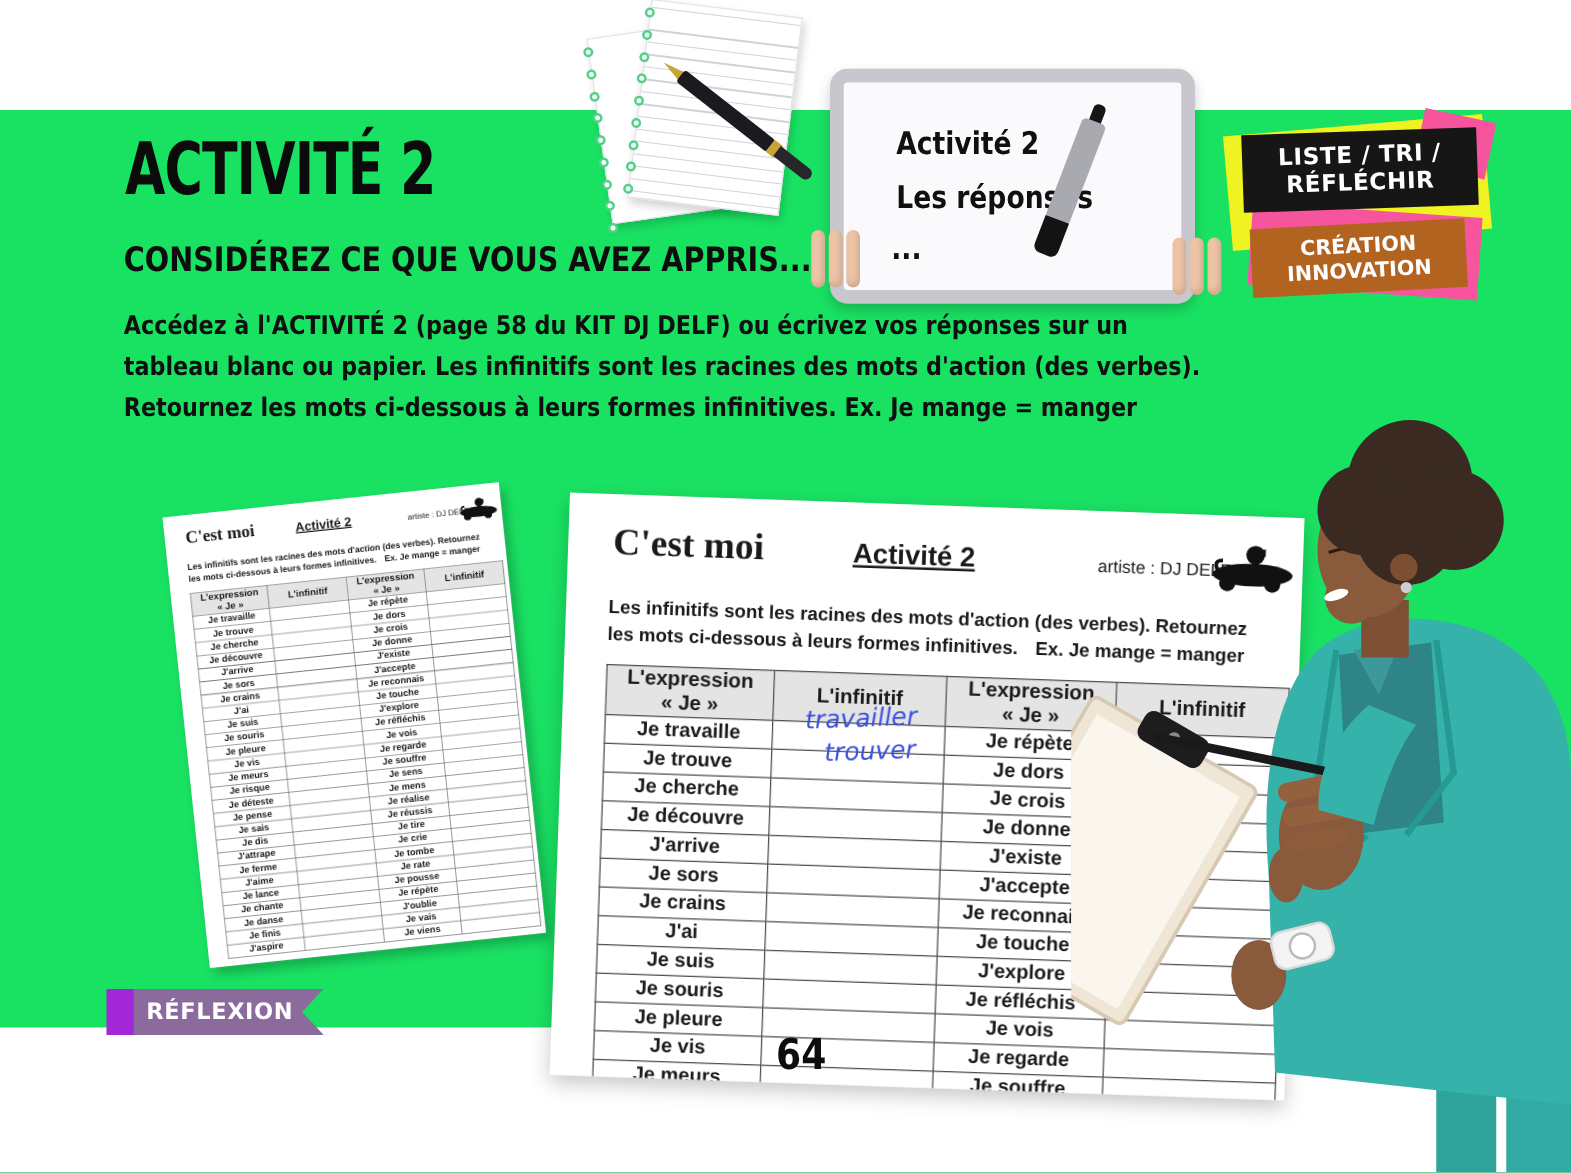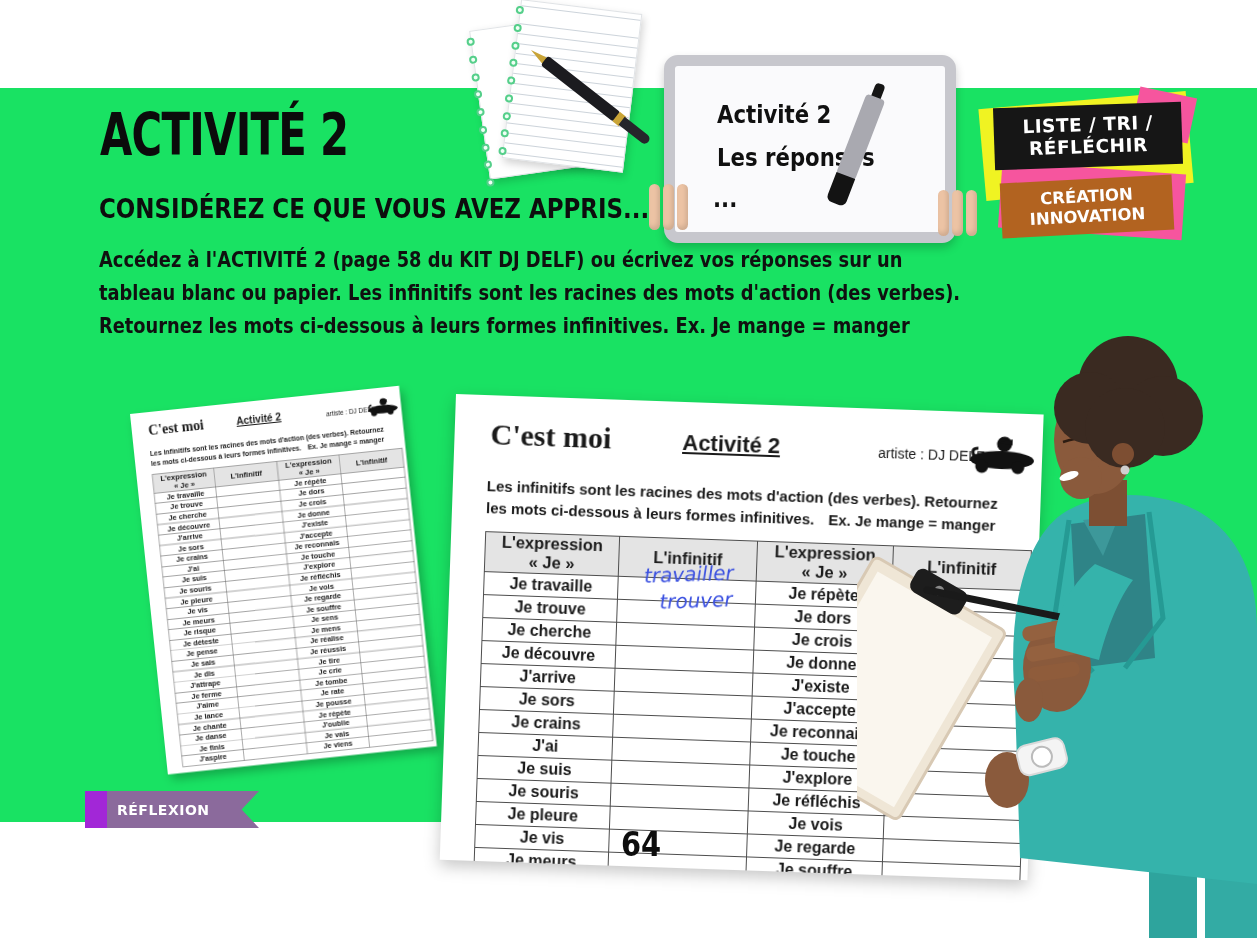--- a/index.html
+++ b/index.html
@@ -77,21 +77,21 @@
 
   .sheet-small-wrap{position:absolute;left:130px;top:414px;width:588px;height:788px;z-index:3;transform:rotate(-6deg) scale(.46);transform-origin:0 0;filter:drop-shadow(8px 12px 10px rgba(0,0,0,.25))}
   .sheet-large-wrap{position:absolute;left:456px;top:394px;width:588px;height:466px;z-index:3;overflow:hidden;transform:rotate(2deg);transform-origin:0 0;filter:drop-shadow(0 6px 8px rgba(0,0,0,.22));background:#fff}
   .hand-ans{position:absolute;z-index:4;width:150px;text-align:center;font-style:italic;font-size:20px;color:var(--handwriting-blue);transform:rotate(-4deg);font-family:"DejaVu Sans",sans-serif}
   .ans1{left:164px;top:160px}
   .ans2{left:172px;top:186px}
 
   
   .ribbon{position:absolute;left:85px;top:791px;width:174px;height:37px;z-index:5;background:var(--ribbon-purple);clip-path:polygon(0 0,100% 0,90% 50%,100% 100%,0 100%);display:flex;align-items:center;filter:drop-shadow(3px 4px 3px rgba(0,0,0,.35))}
   .ribbon .accent{position:absolute;left:0;top:0;width:22px;height:37px;background:var(--ribbon-accent)}
-  .ribbon .txt{margin-left:32px;color:#fff;font-weight:900;font-size:14px;letter-spacing:.5px}
+  .ribbon .txt{margin-left:32px;color:#fff;font-weight:900;font-size:18px;letter-spacing:.5px}
   .page-num{position:absolute;left:606px;top:824px;width:70px;text-align:center;z-index:5;font-size:34px;font-weight:900;color:#0d0d0d;transform:scaleX(.85)}
 
   
   .woman{position:absolute;left:857px;top:328px;width:400px;height:610px;z-index:4}
 </style>
 </head>
 <body>
 
 <div class="stage">
   <div class="green-panel"></div>

